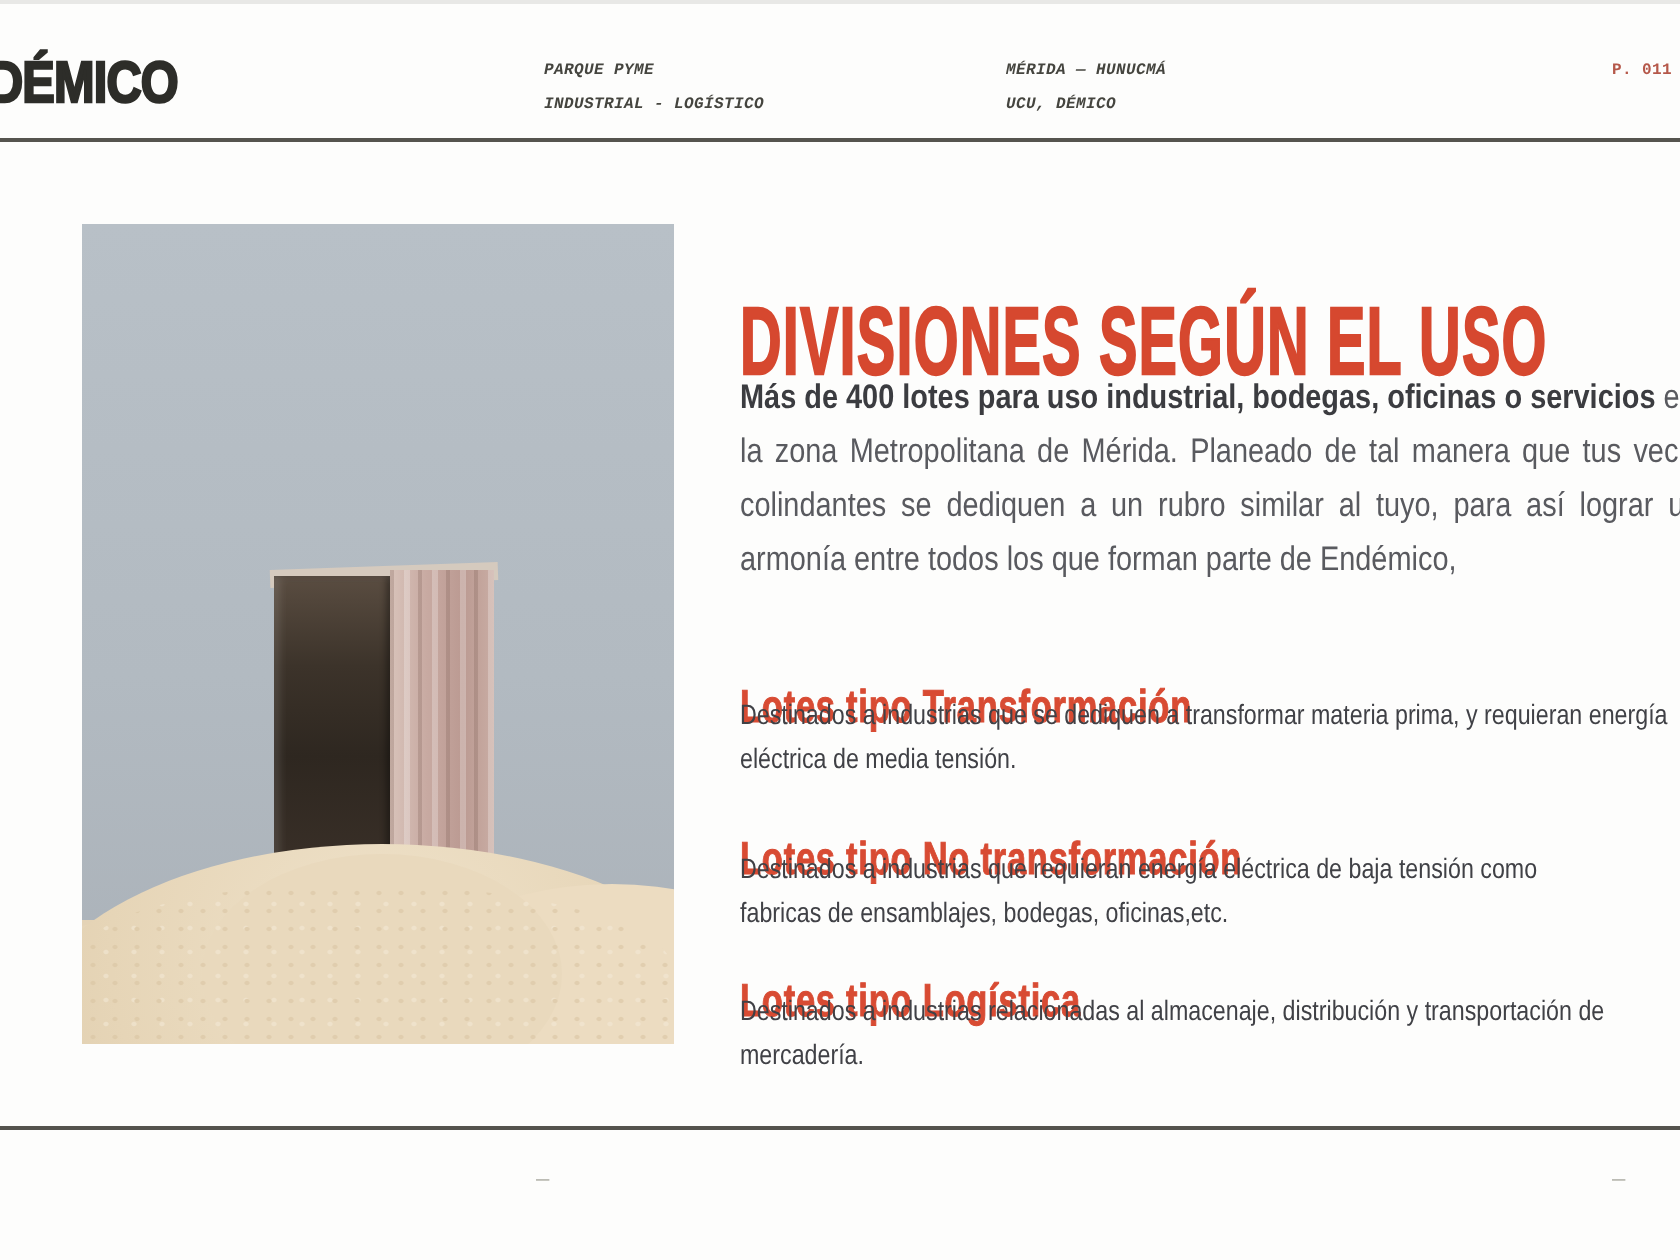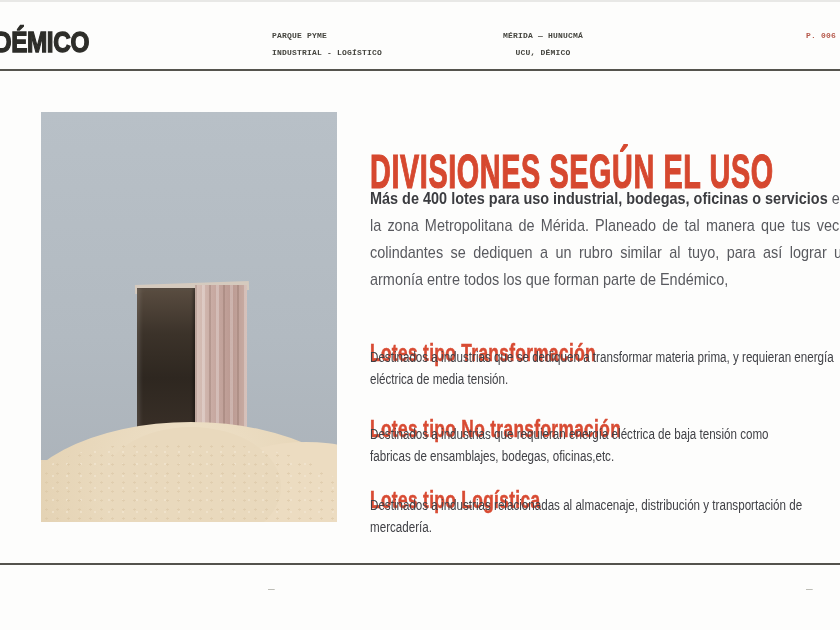--- a/index.html
+++ b/index.html
@@ -5,23 +5,23 @@
   html,body{margin:0;padding:0;width:840px;height:630px;overflow:hidden;background:#fff;
     font-family:"Liberation Sans",sans-serif;}
   .page{position:relative;width:840px;height:630px;background:#fdfdfc;overflow:hidden;}
   .top-strip{position:absolute;left:0;top:0;width:840px;height:2px;background:#e8e8e6;}
 
   
   .logo{position:absolute;left:-6px;top:26px;font-size:29px;font-weight:700;color:#2d2d29;
     -webkit-text-stroke:1.3px #2d2d29;letter-spacing:-.5px;white-space:nowrap;
     transform:scaleX(.84);transform-origin:0 0;}
   .hcol{position:absolute;top:27px;font-family:"Liberation Mono","DejaVu Sans Mono",monospace;
-    font-size:8px;font-weight:700;color:#45453f;line-height:17px;letter-spacing:.2px;white-space:nowrap;}
+    font-size:8px;font-weight:700;color:#45453f;line-height:17px;letter-spacing:.2px;white-space:nowrap;font-style:italic;}
   .hcol1{left:272px;}
-  .hcol2{left:503px;text-align:center;}
+  .hcol2{left:503px;}
   .pagenum{position:absolute;left:806px;top:27px;font-family:"Liberation Mono","DejaVu Sans Mono",monospace;
     font-size:8px;font-weight:700;color:#b5584a;line-height:17px;letter-spacing:.2px;white-space:nowrap;}
   .header-rule{position:absolute;left:0;top:69px;width:840px;height:2px;background:#55544e;}
 
   
   .photo{position:absolute;left:41px;top:112px;width:296px;height:410px;overflow:hidden;
     background:linear-gradient(180deg,#b8c0c7 0%,#b2bac1 55%,#aab1b8 100%);}
   .blk-cap{position:absolute;left:94px;top:171px;width:114px;height:9px;background:#d5cabe;
     transform:rotate(-2deg);}
   .blk-dark{position:absolute;left:96px;top:176px;width:58px;height:150px;
@@ -76,21 +76,21 @@
   <header>
     <div class="logo">DÉMICO</div>
     <div class="hcol hcol1">
       <div>PARQUE PYME</div>
       <div>INDUSTRIAL - LOGÍSTICO</div>
     </div>
     <div class="hcol hcol2">
       <div>MÉRIDA — HUNUCMÁ</div>
       <div>UCU, DÉMICO</div>
     </div>
-    <div class="pagenum">P. 006</div>
+    <div class="pagenum">P. 011</div>
     <div class="header-rule"></div>
   </header>
 
   <div class="photo" title="wood block standing upright in a pile of sawdust">
     <div class="blk-cap"></div>
     <div class="blk-dark"></div>
     <div class="blk-pink"></div>
     <div class="dust dust-base"></div>
     <div class="dust dust-left"></div>
     <div class="dust dust-main"></div>

